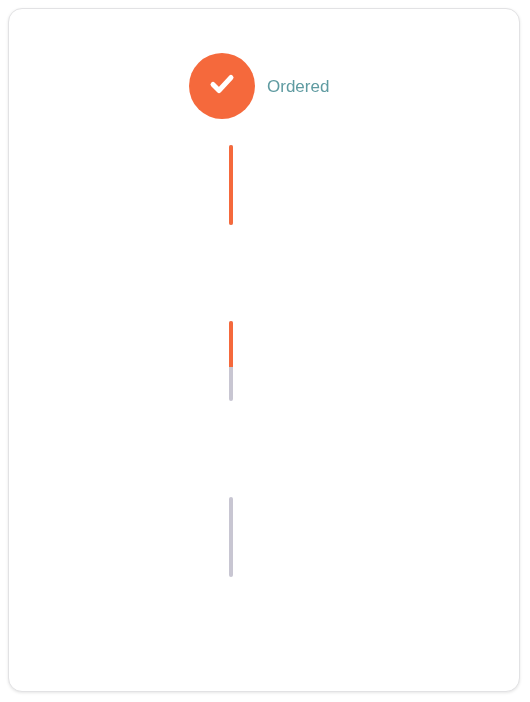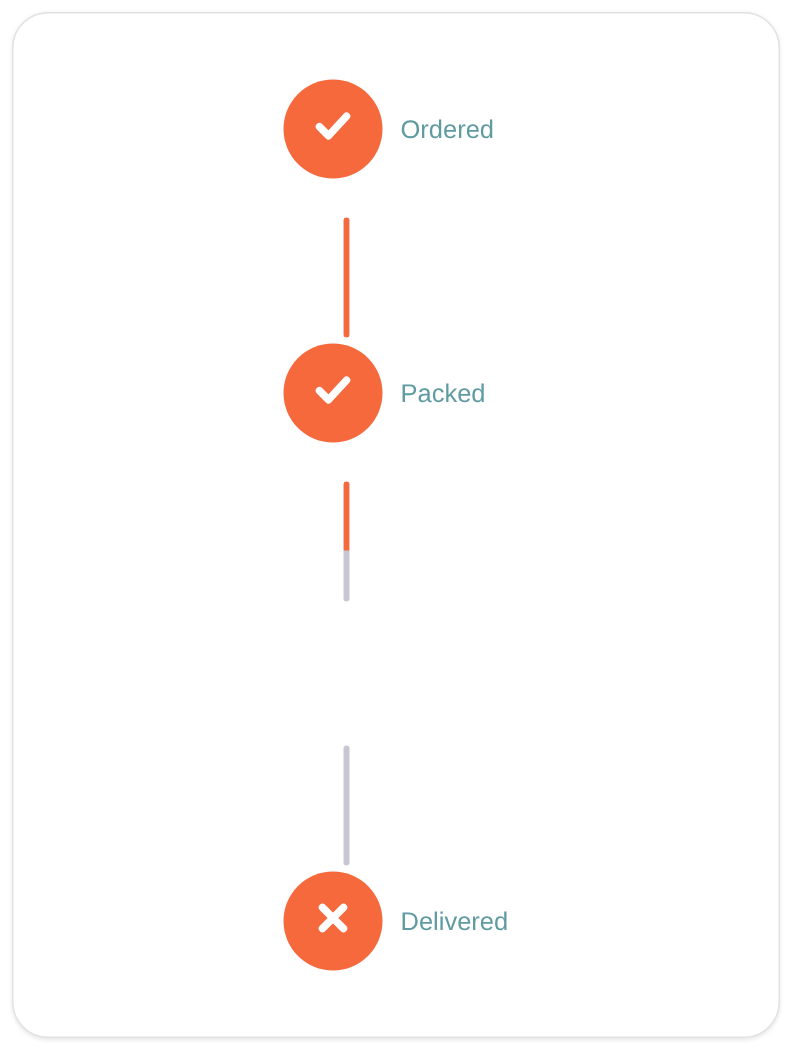--- a/index.html
+++ b/index.html
@@ -15,21 +15,21 @@
   }
 
   .card {
     position: absolute;
     left: 8px;
     top: 8px;
     width: 512px;
     height: 684px;
     background: #ffffff;
     border: 1px solid #e2e2e4;
-    border-radius: 24px;
+    border-radius: 14px;
     box-sizing: border-box;
     box-shadow: 0 1px 3px rgba(0,0,0,0.10);
   }
 
   .stepper {
     position: absolute;
     left: 0;
     top: 0;
     width: 100%;
     height: 100%;
@@ -129,37 +129,17 @@
       <div class="node node-filled">
         <span class="glyph">
           <svg width="34" height="34" viewBox="0 0 34 34">
             <path d="M8 17.5 L14 23.5 L26 10.5" fill="none" stroke="#ffffff" stroke-width="5" stroke-linecap="round" stroke-linejoin="round"></path>
           </svg>
         </span>
       </div>
       <div class="label">Ordered</div>
     </div>
 
-    <div class="step step-packed">
-      <div class="node node-filled">
-        <span class="glyph">
-          <svg width="34" height="34" viewBox="0 0 34 34">
-            <path d="M8 17.5 L14 23.5 L26 10.5" fill="none" stroke="#ffffff" stroke-width="5" stroke-linecap="round" stroke-linejoin="round"></path>
-          </svg>
-        </span>
-      </div>
-      <div class="label">Packed</div>
-    </div>
 
 
-    <div class="step step-delivered">
-      <div class="node node-filled">
-        <span class="glyph">
-          <svg width="34" height="34" viewBox="0 0 34 34">
-            <path d="M10 10 L24 24 M24 10 L10 24" fill="none" stroke="#ffffff" stroke-width="5" stroke-linecap="round"></path>
-          </svg>
-        </span>
-      </div>
-      <div class="label">Delivered</div>
-    </div>
 
   </div>
 </div>
 
 </body></html>

